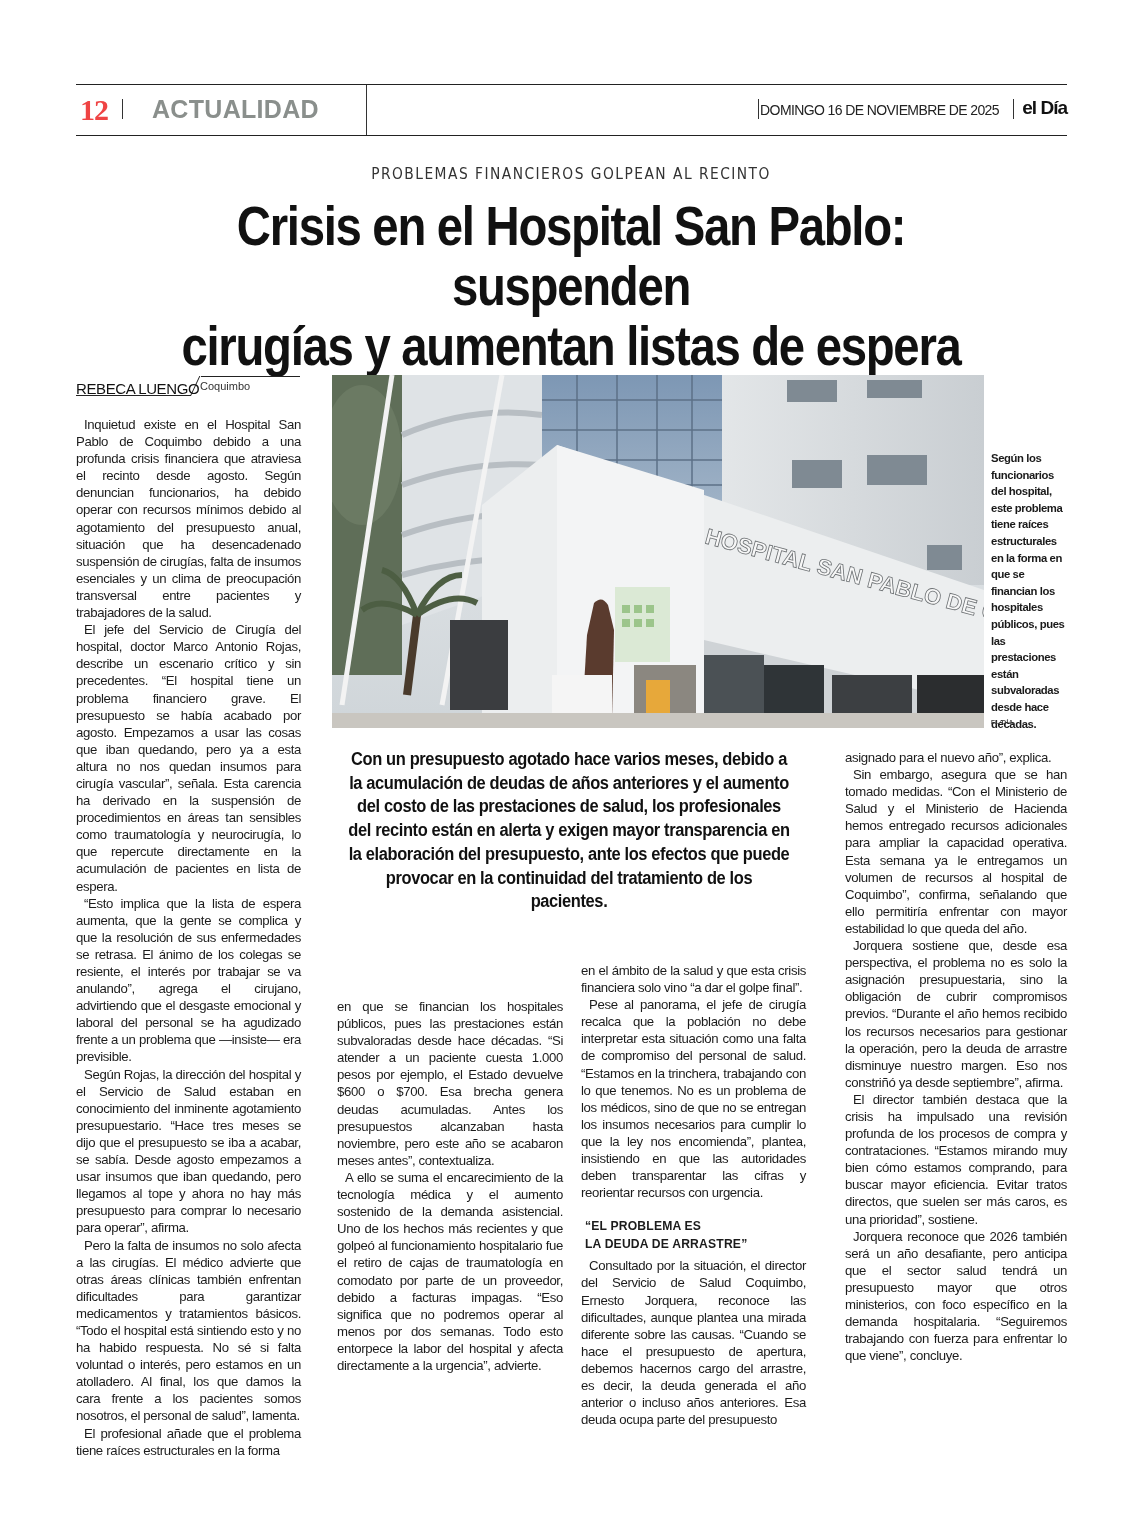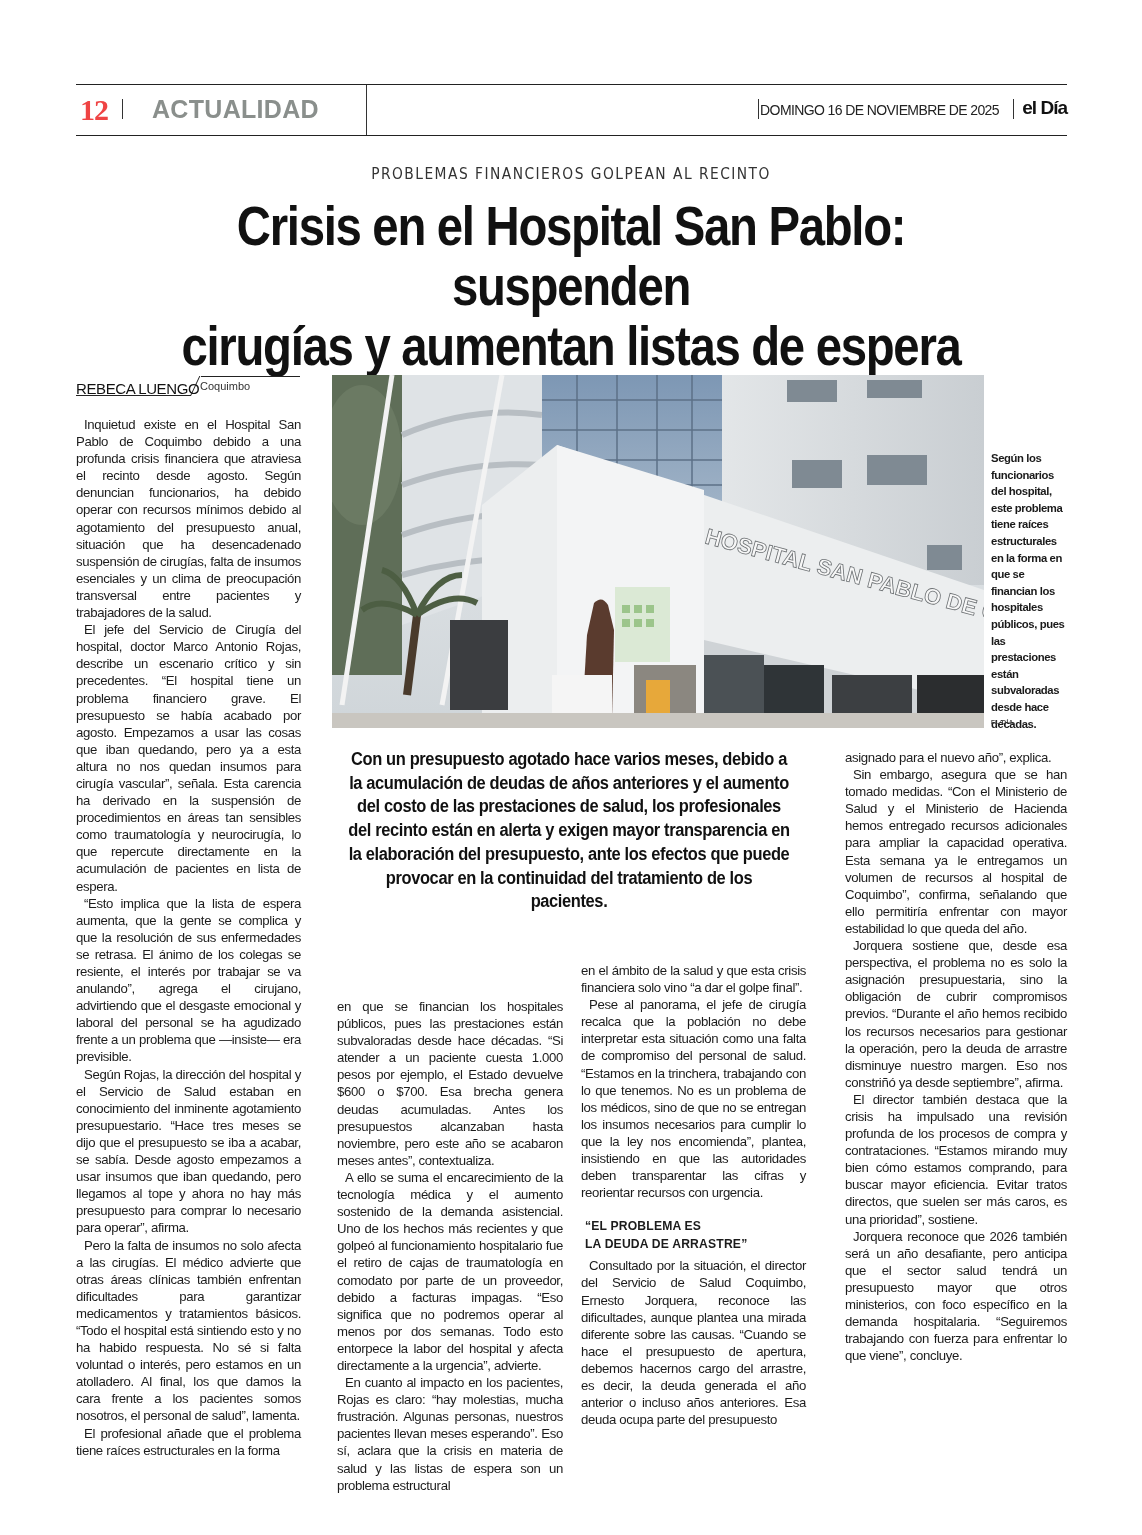--- a/index.html
+++ b/index.html
@@ -171,21 +171,20 @@
 </div>
 
 <div class="caption">Según los funcionarios del hospital, este problema tiene raíces estructurales en la forma en que se financian los hospitales públicos, pues las prestaciones están subvaloradas desde hace décadas.</div>
 <div class="credit">EL DÍA</div>
 
 <div class="pull">Con un presupuesto agotado hace varios meses, debido a la acumulación de deudas de años anteriores y el aumento del costo de las prestaciones de salud, los profesionales del recinto están en alerta y exigen mayor transparencia en la elaboración del presupuesto, ante los efectos que puede provocar en la continuidad del tratamiento de los pacientes.</div>
 
 <div class="col col2">
   <p class="noindent">en que se financian los hospitales públicos, pues las prestaciones están subvaloradas desde hace décadas. “Si atender a un paciente cuesta 1.000 pesos por ejemplo, el Estado devuelve $600 o $700. Esa brecha genera deudas acumuladas. Antes los presupuestos alcanzaban hasta noviembre, pero este año se acabaron meses antes”, contextualiza.</p>
   <p>A ello se suma el encarecimiento de la tecnología médica y el aumento sostenido de la demanda asistencial. Uno de los hechos más recientes y que golpeó al funcionamiento hospitalario fue el retiro de cajas de traumatología en comodato por parte de un proveedor, debido a facturas impagas. “Eso significa que no podremos operar al menos por dos semanas. Todo esto entorpece la labor del hospital y afecta directamente a la urgencia”, advierte.</p>
-  <p>En cuanto al impacto en los pacientes, Rojas es claro: “hay molestias, mucha frustración. Algunas personas, nuestros pacientes llevan meses esperando”. Eso sí, aclara que la crisis en materia de salud y las listas de espera son un problema estructural</p>
 </div>
 
 <div class="col col3">
   <p class="noindent">en el ámbito de la salud y que esta crisis financiera solo vino “a dar el golpe final”.</p>
   <p>Pese al panorama, el jefe de cirugía recalca que la población no debe interpretar esta situación como una falta de compromiso del personal de salud. “Estamos en la trinchera, trabajando con lo que tenemos. No es un problema de los médicos, sino de que no se entregan los insumos necesarios para cumplir lo que la ley nos encomienda”, plantea, insistiendo en que las autoridades deben transparentar las cifras y reorientar recursos con urgencia.</p>
   <div class="subhead">
     <span>“EL PROBLEMA ES</span><br>
     <span>LA DEUDA DE ARRASTRE”</span>
   </div>
   <p>Consultado por la situación, el director del Servicio de Salud Coquimbo, Ernesto Jorquera, reconoce las dificultades, aunque plantea una mirada diferente sobre las causas. “Cuando se hace el presupuesto de apertura, debemos hacernos cargo del arrastre, es decir, la deuda generada el año anterior o incluso años anteriores. Esa deuda ocupa parte del presupuesto</p>

